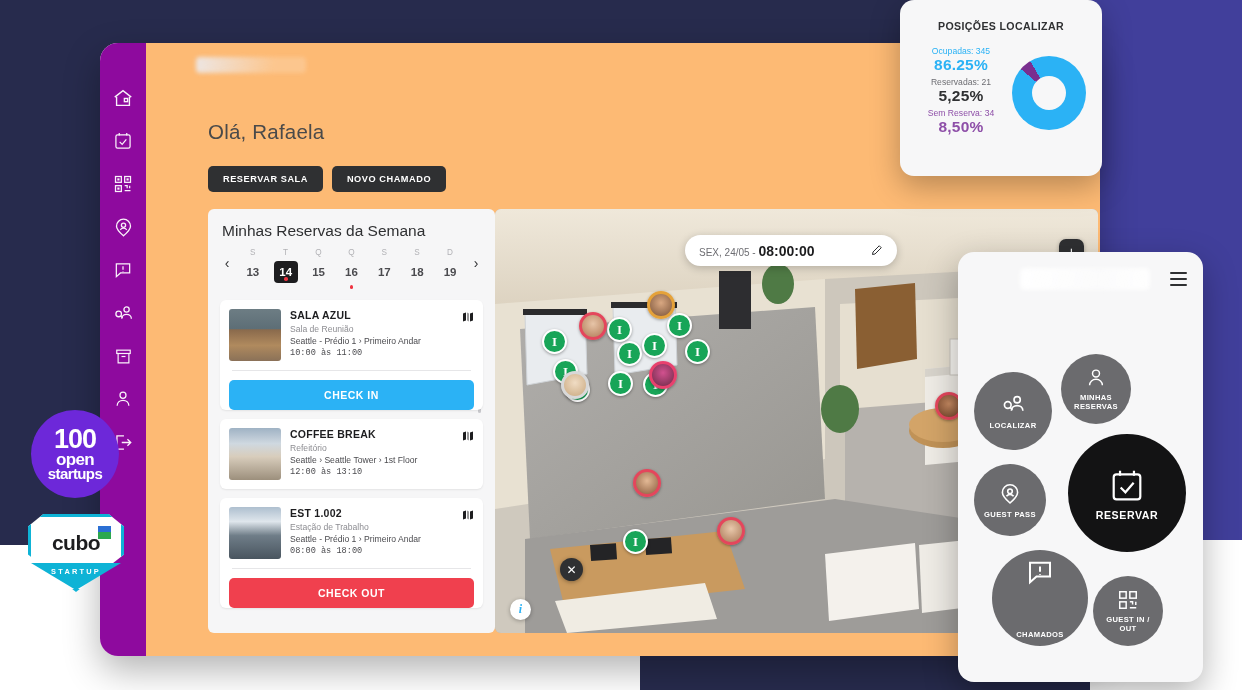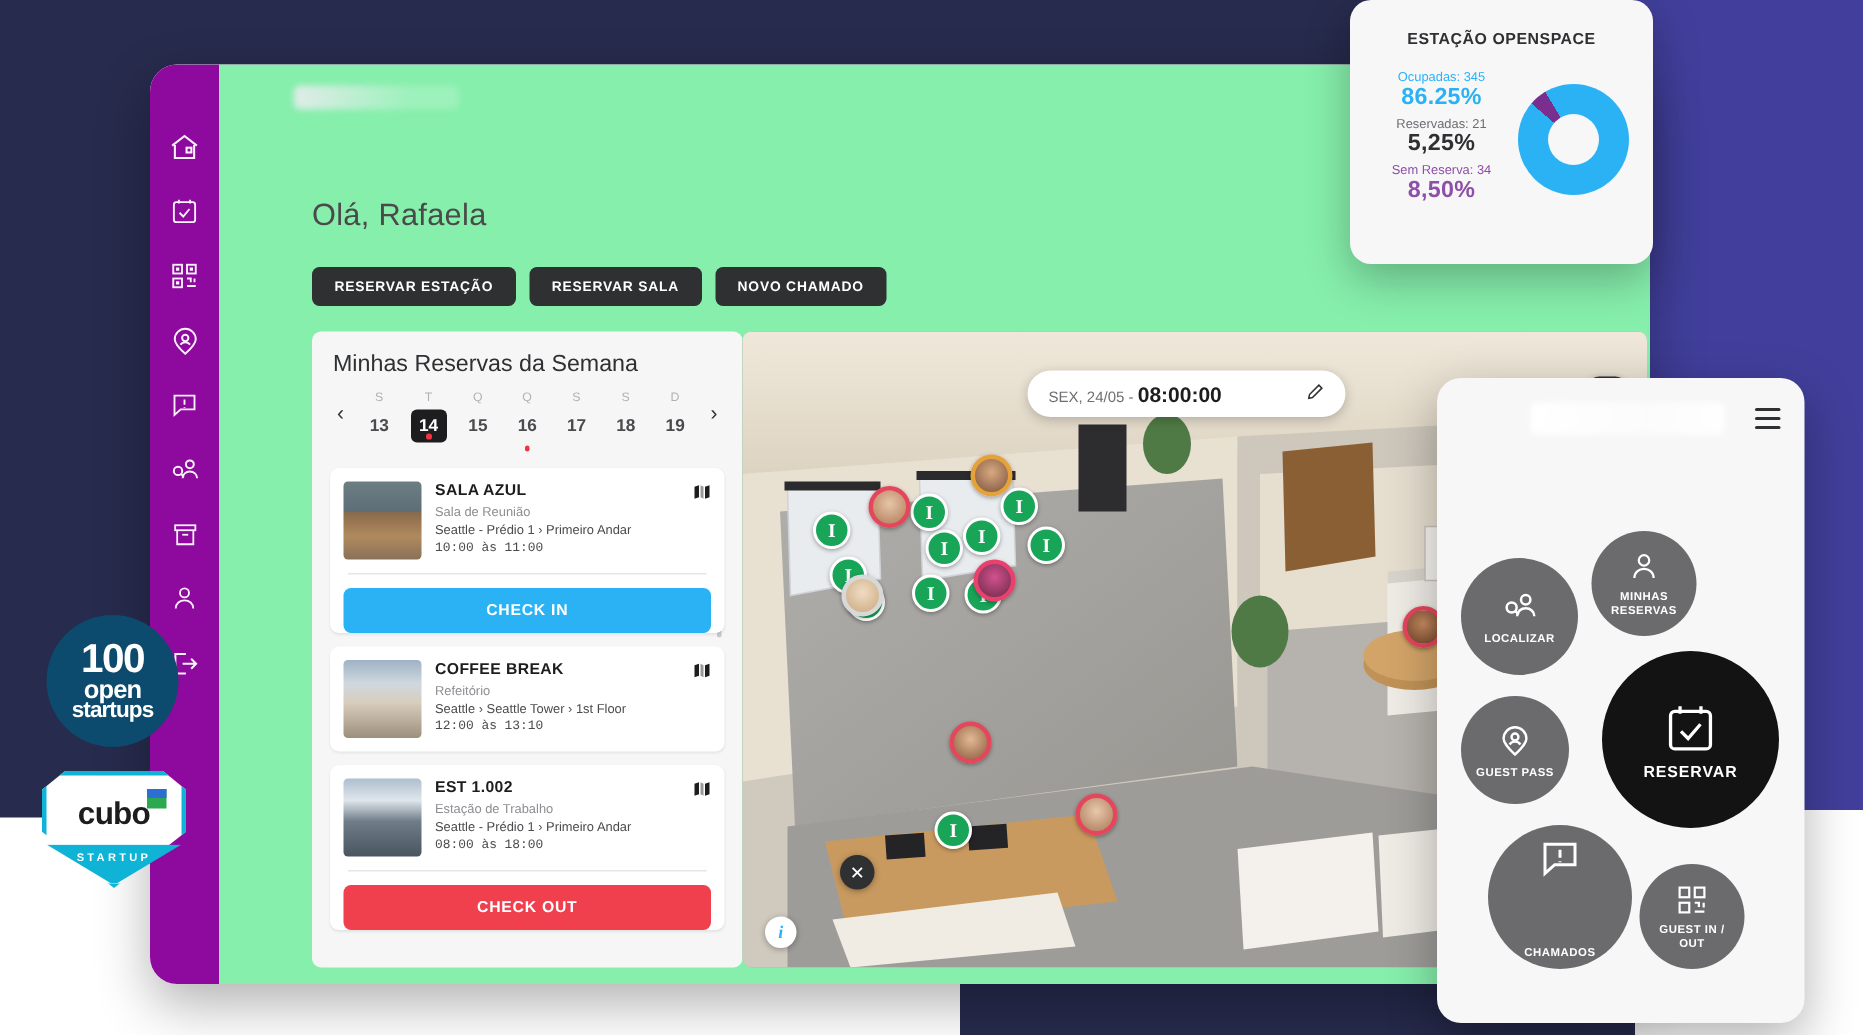--- a/index.html
+++ b/index.html
@@ -49,23 +49,23 @@
   }
   .sidebar .nav-ico {
     width: 26px; height: 26px;
     display: flex; align-items: center; justify-content: center;
     opacity: .95;
     cursor: pointer;
   }
   .sidebar svg { display:block; }
   .content {
     flex: 1; height: 100%;
-    background: #86efac;
+    background: #fdba74;
     position: relative;
-    padding: 26px 0 0 0;
+    padding: 14px 0 0 0;
   }
   .brandline {
     position: absolute; left: 50px; top: 14px;
     width: 110px; height: 16px;
     background: linear-gradient(100deg, rgba(235,235,240,.9), rgba(250,250,252,.2) 70%);
     border-radius: 4px; filter: blur(2px);
   }
   .greeting {
     margin: 63px 0 0 62px;
     font-size: 20.5px; color: #4a4a4a; font-weight: 400;
@@ -259,21 +259,21 @@
     color: #fff; cursor: pointer; text-align: center;
   }
   .bub.black { background: #131314; }
   .bub .lbl { font-size: 7.6px; font-weight: 700; letter-spacing: .35px; line-height: 9px; margin-top: 4px; }
   .bub.big .lbl { font-size: 10.6px; letter-spacing: .6px; margin-top: 6px; }
   .bub svg { display: block; }
 
   
   .logo100 {
     position: absolute; left: 31px; top: 410px; width: 88px; height: 88px;
-    border-radius: 50%; background: #0c4a6e;
+    border-radius: 50%; background: #6d28d9;
     display: flex; flex-direction: column; align-items: center; justify-content: center;
     color: #fff; line-height: .92;
   }
   .logo100 .l1 { font-size: 27px; font-weight: 700; letter-spacing: -1px; }
   .logo100 .l2 { font-size: 17px; font-weight: 700; letter-spacing: -.6px; }
   .logo100 .l3 { font-size: 15px; font-weight: 700; letter-spacing: -.6px; }
   .logocubo {
     position: absolute; left: 28px; top: 514px; width: 96px; height: 78px;
   }
   .cubo-shape {
@@ -376,21 +376,20 @@
         </svg>
       </div>
     </nav>
 
     <main class="content">
       <div class="brandline"></div>
 
       <h1 class="greeting">Olá, Rafaela</h1>
 
       <div class="actionbar">
-        <button class="pill">RESERVAR ESTAÇÃO</button>
         <button class="pill">RESERVAR SALA</button>
         <button class="pill">NOVO CHAMADO</button>
       </div>
 
       <div class="panes">
 
         <section class="resv">
           <div class="resv-title">Minhas Reservas da Semana</div>
 
           <div class="weekrow">
@@ -589,21 +588,21 @@
           <div class="plusbtn">+</div>
           <div class="closebtn">✕</div>
           <div class="infobtn">i</div>
         </section>
 
       </div>
     </main>
   </div>
 
   <aside class="dashcard">
-    <div class="dash-title">ESTAÇÃO OPENSPACE</div>
+    <div class="dash-title">POSIÇÕES LOCALIZAR</div>
     <div class="dash-body">
       <div class="stats">
         <div class="stat-lbl c-blue">Ocupadas: 345</div>
         <div class="stat-val c-blue">86.25%</div>
         <div class="stat-lbl c-dark">Reservadas: 21</div>
         <div class="stat-val c-darkv">5,25%</div>
         <div class="stat-lbl c-purple">Sem Reserva: 34</div>
         <div class="stat-val c-purpled">8,50%</div>
       </div>
       <div class="donut"></div>

